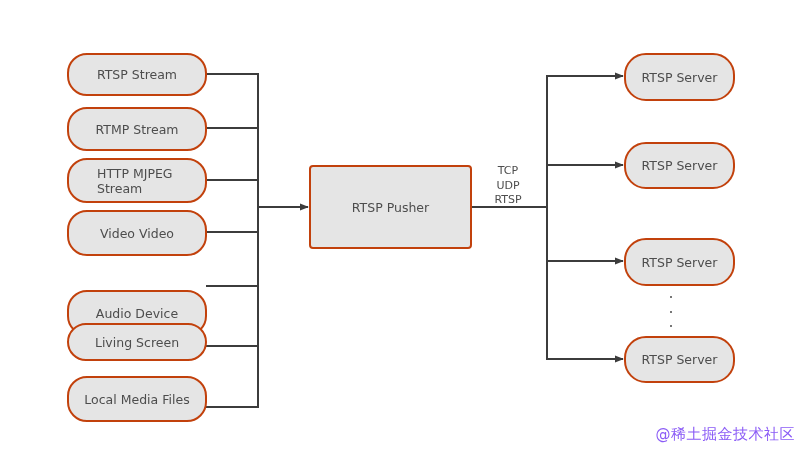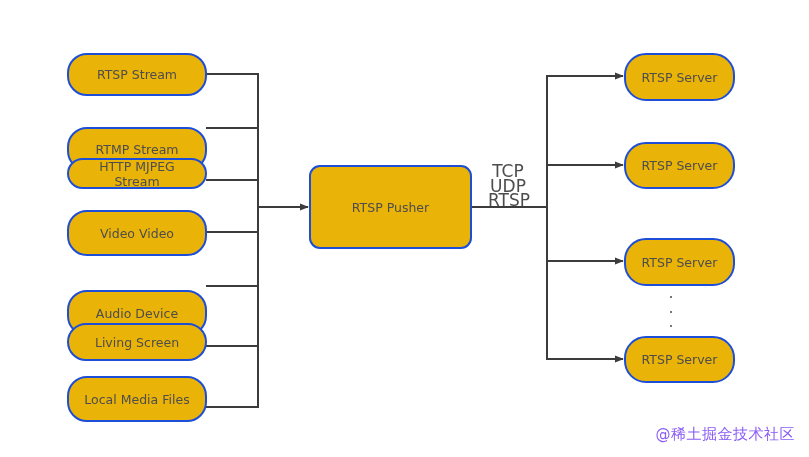--- a/index.html
+++ b/index.html
@@ -1,25 +1,25 @@
 <!DOCTYPE html>
 <html><head>
 <meta charset="utf-8">
 <style>
   html, body { margin:0; padding:0; background:#ffffff; }
   body { width:809px; height:457px; position:relative; overflow:hidden;
          font-family:"DejaVu Sans","Liberation Sans",sans-serif; color:#4a4a4a; }
   #canvas { position:absolute; left:0; top:0; width:809px; height:457px; }
-  .node { position:absolute; box-sizing:border-box; border:2px solid #1d4ed8;
-          background:#eab308; display:flex; align-items:center; justify-content:center;
-          text-align:center; font-size:12.5px; line-height:15px; color:#4d4d4d; }
+  .node { position:absolute; box-sizing:border-box; border:2px solid #c2410c;
+          background:#e5e5e5; display:flex; align-items:center; justify-content:center;
+          font-size:12.5px; line-height:15px; color:#4d4d4d; }
   .pill { border-radius:20px; }
-  .rect { border-radius:11px; }
+  .rect { border-radius:4px; }
   .proto { position:absolute; left:488px; top:164px; width:40px; text-align:center;
-           font-size:17px; line-height:14.5px; color:#4d4d4d; }
+           font-size:11px; line-height:14.5px; color:#4d4d4d; }
   .dot { position:absolute; width:2px; height:2px; background:#777; }
   .watermark { position:absolute; right:14px; top:425px; font-size:15px; color:#8b5cf6;
                letter-spacing:0.5px; }
 </style>
 </head>
 <body>
 
 <svg id="canvas" width="809" height="457" xmlns="http://www.w3.org/2000/svg">
   <defs>
     <marker id="arrow" viewBox="0 0 10 10" refX="9" refY="5" markerWidth="9" markerHeight="9" orient="auto" markerUnits="userSpaceOnUse">
@@ -47,24 +47,24 @@
     <line x1="546" y1="76" x2="623" y2="76" marker-end="url(#arrow)"></line>
     <line x1="546" y1="165" x2="623" y2="165" marker-end="url(#arrow)"></line>
     <line x1="546" y1="261" x2="623" y2="261" marker-end="url(#arrow)"></line>
     <line x1="546" y1="359" x2="623" y2="359" marker-end="url(#arrow)"></line>
   </g>
 </svg>
 
 <div class="node pill" style="left:67px;top:53px;width:140px;height:43px;">
   <span>RTSP Stream</span>
 </div>
-<div class="node pill" style="left:67px;top:107px;width:140px;height:44px;margin-top:20px;">
+<div class="node pill" style="left:67px;top:107px;width:140px;height:44px;">
   <span>RTMP Stream</span>
 </div>
-<div class="node pill" style="left:67px;top:158px;width:140px;height:31px;padding:0 28px;">
+<div class="node pill" style="left:67px;top:158px;width:140px;height:45px;padding:0 28px;">
   <span>HTTP MJPEG Stream</span>
 </div>
 <div class="node pill" style="left:67px;top:210px;width:140px;height:46px;">
   <span>Video Video</span>
 </div>
 <div class="node pill" style="left:67px;top:264px;width:140px;height:46px;margin-top:26px;">
   <span>Audio Device</span>
 </div>
 <div class="node pill" style="left:67px;top:323px;width:140px;height:38px;">
   <span>Living Screen</span>

